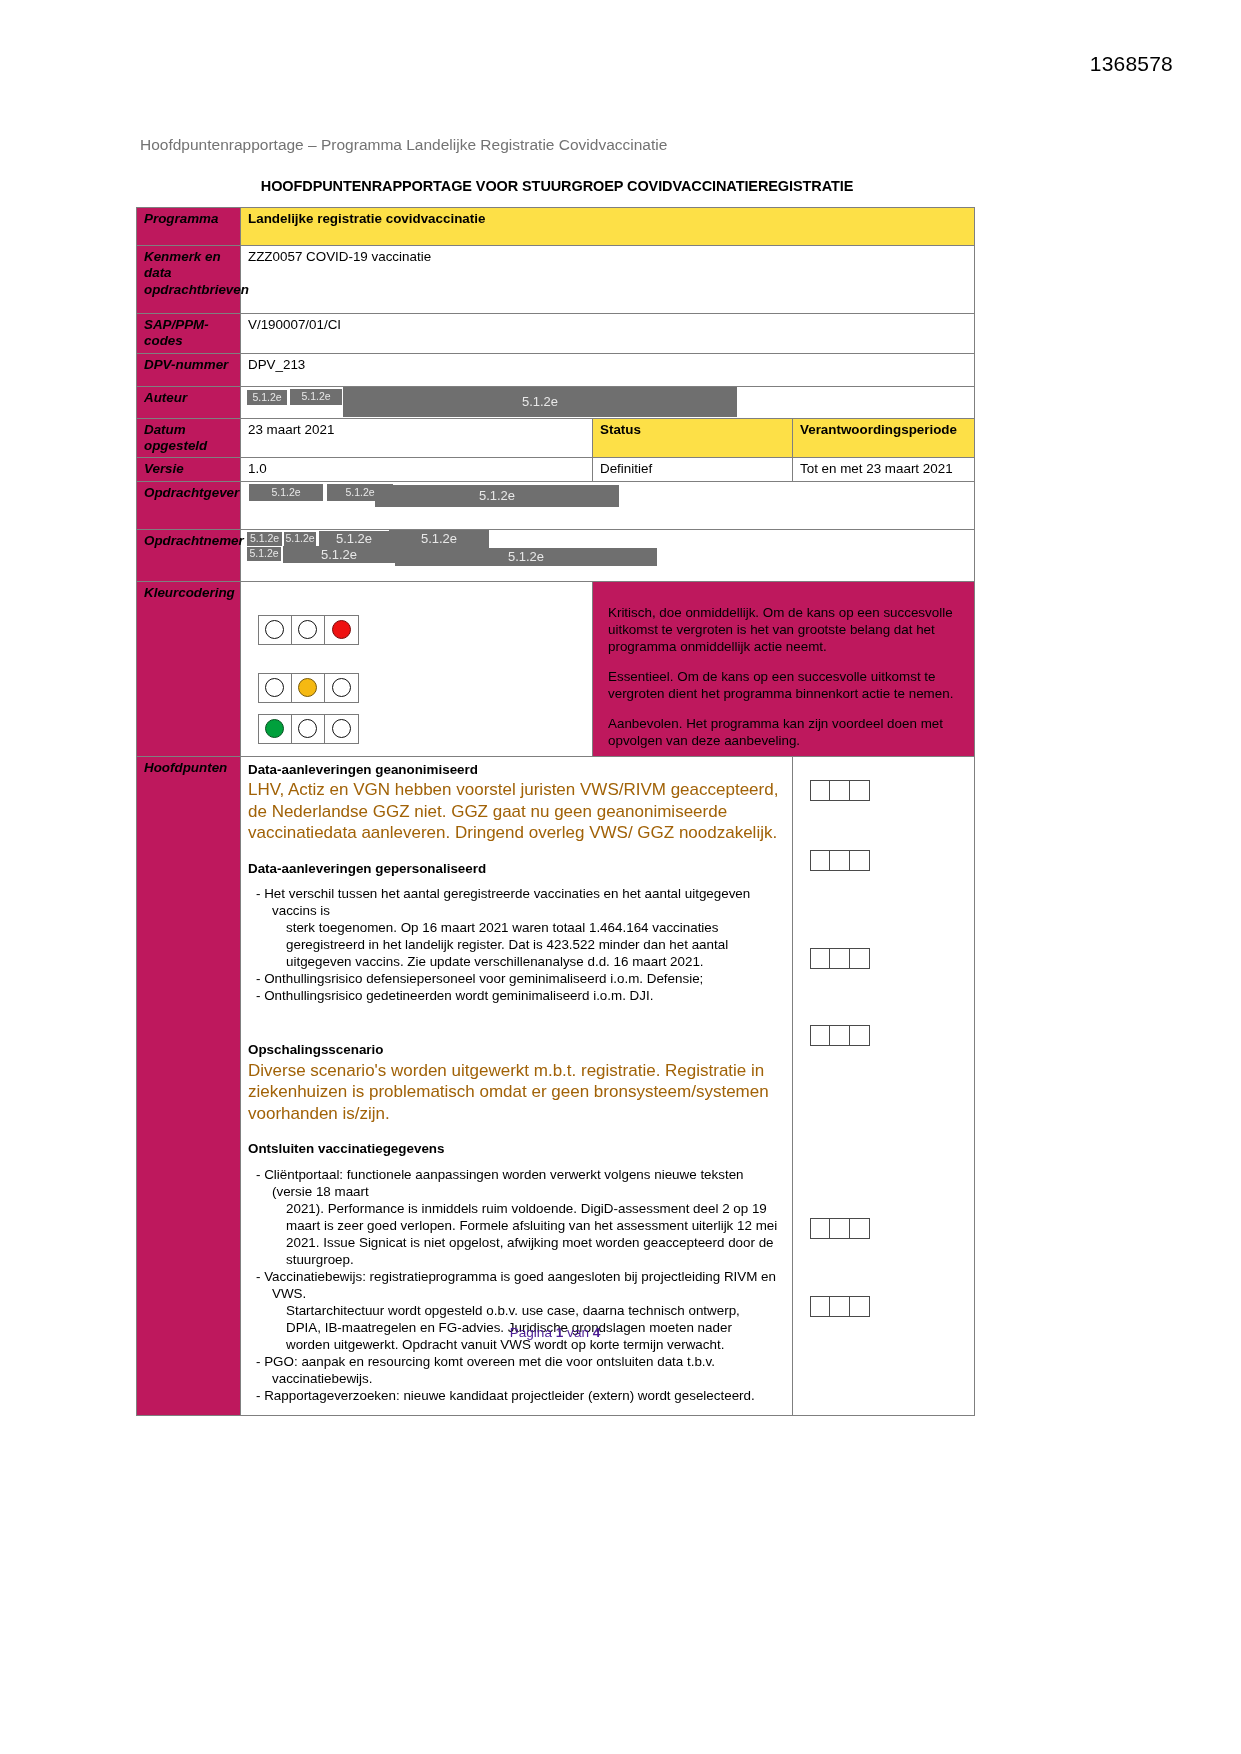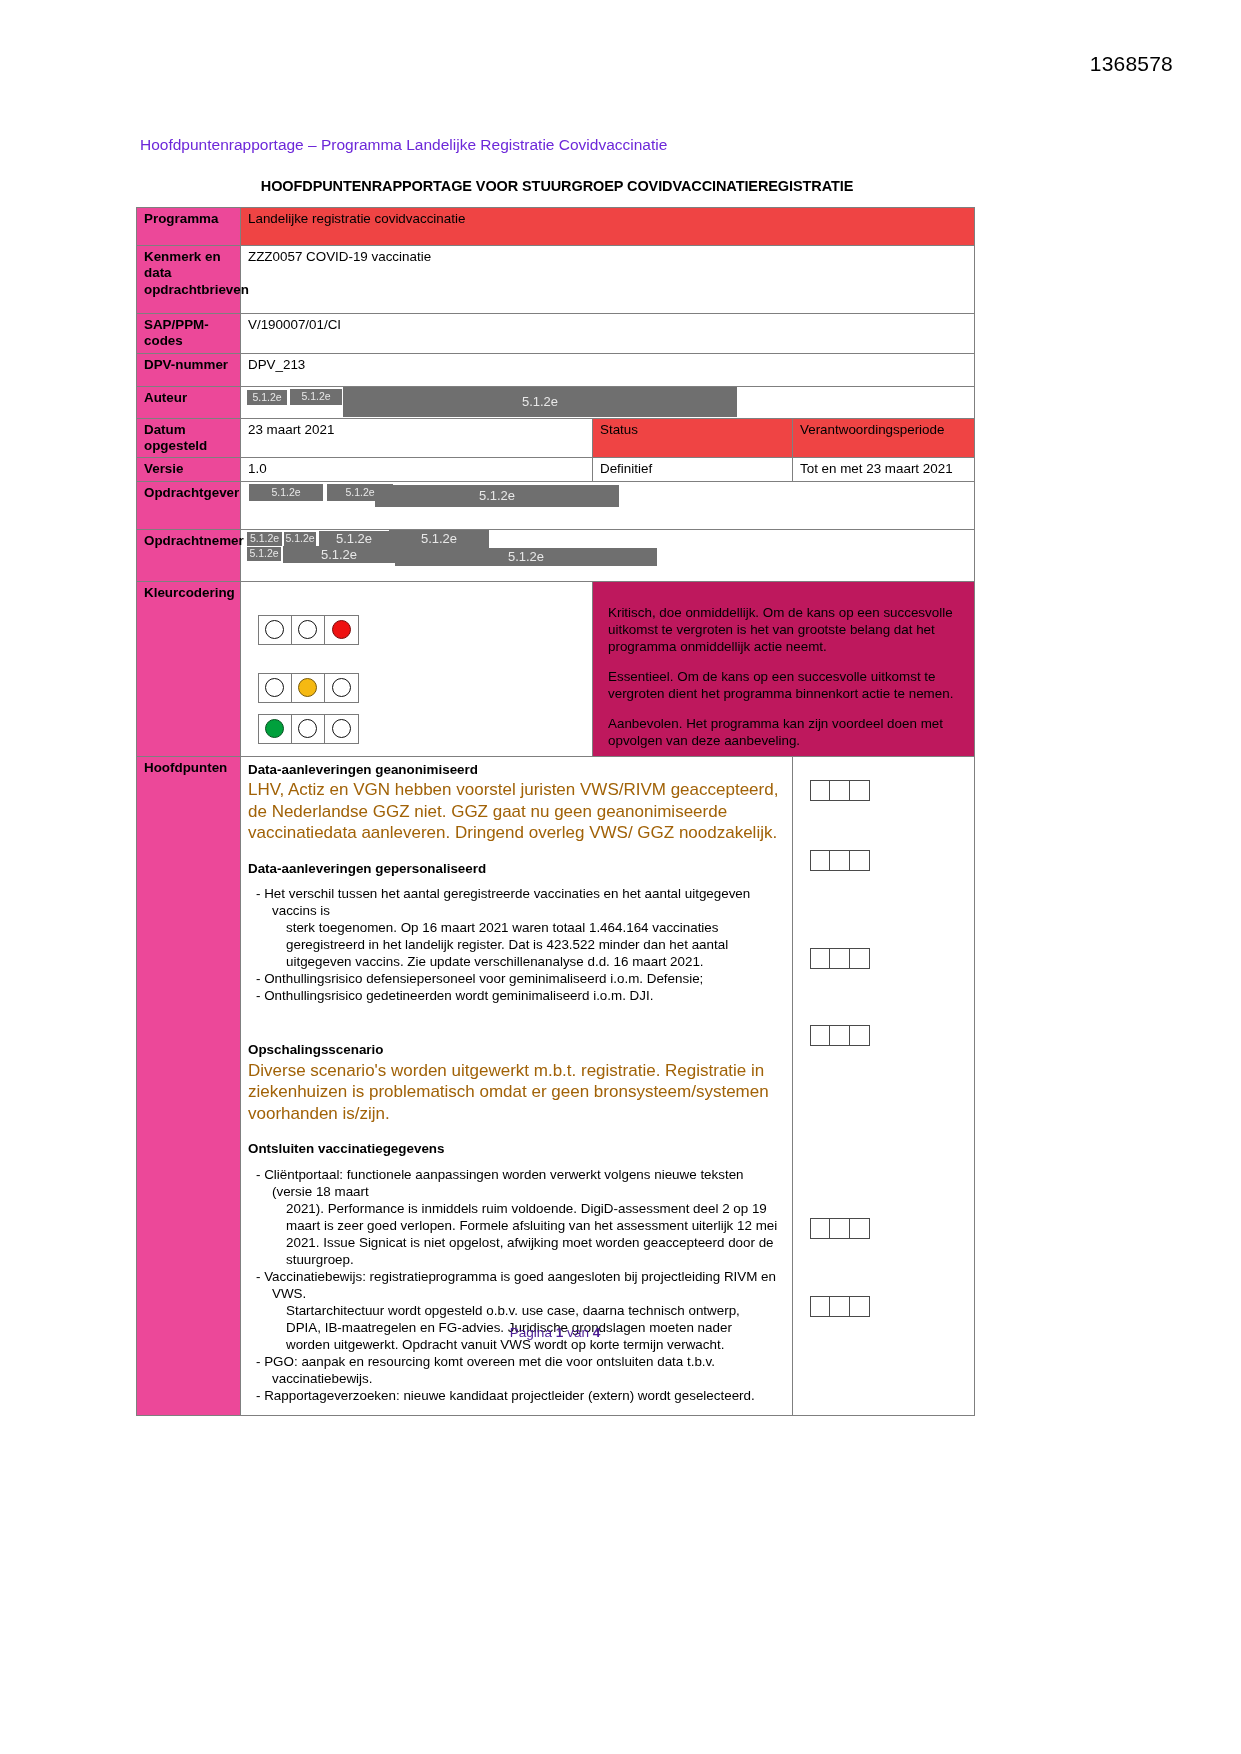--- a/index.html
+++ b/index.html
@@ -25,21 +25,21 @@
     color: #000;
     letter-spacing: 0.2px;
   }
 
   
   .run-header {
     position: absolute;
     left: 140px;
     top: 136px;
     font-size: 15.5px;
-    color: #6d28d9;
+    color: #737373;
     white-space: nowrap;
   }
 
   
   .doc-title {
     position: absolute;
     left: 140px;
     top: 178px;
     width: 834px;
     text-align: center;
@@ -60,31 +60,32 @@
   }
   .tbl td {
     border: 1px solid #7f7f7f;
     vertical-align: top;
     padding: 3px 6px 3px 7px;
     font-size: 13.4px;
     color: #000;
     line-height: 1.22;
   }
   .lbl {
-    background: #ec4899;
+    background: #be185d;
     color: #ffffff;
     font-weight: bold;
     width: 104px;
     font-size: 13.6px;
     border-color: #1f3864;
+    font-style: italic;
   }
   .hdrcell {
-    background: #ef4444;
+    background: #fde047;
     color: #ffffff;
-    font-weight: normal;
+    font-weight: bold;
     border-color: #1f3864;
   }
   .val { background: #ffffff; }
 
   .h-prog td { height: 38px; }
   .h-kenm td { height: 68px; }
   .h-sap td  { height: 33px; }
   .h-dpv td  { height: 33px; }
   .h-aut td  { height: 32px; }
   .h-dat td  { height: 34px; }

